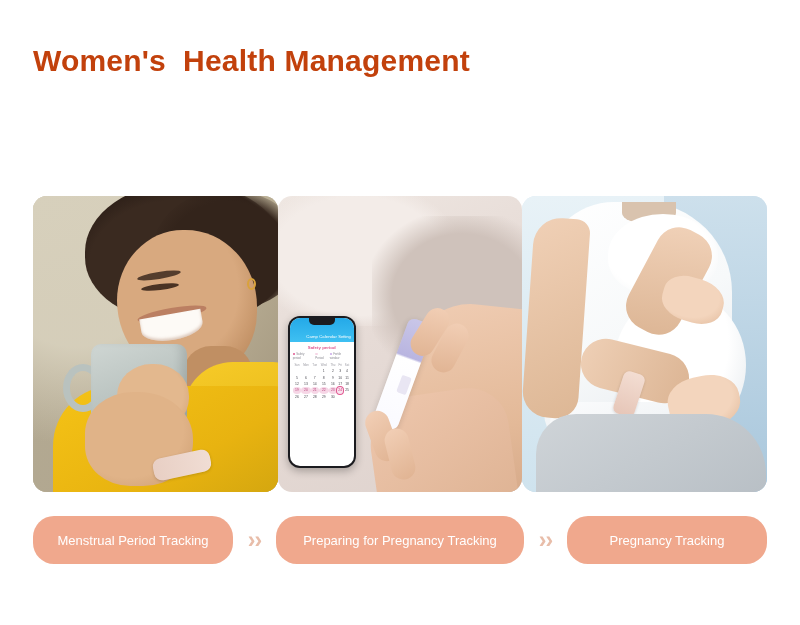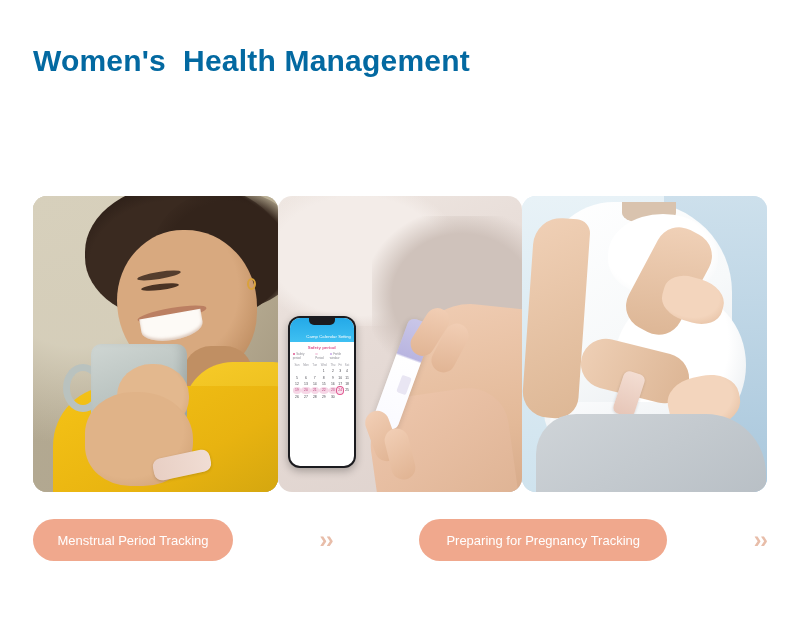--- a/index.html
+++ b/index.html
@@ -9,21 +9,21 @@
     font-family:"Liberation Sans", sans-serif;
     position:relative;
     overflow:hidden;
   }
   .page { position:absolute; inset:0; }
 
   
   .title {
     position:absolute; left:33px; top:44px;
     font-size:30px; font-weight:700; letter-spacing:.2px;
-    color:#0369a1; white-space:pre;
+    color:#c2410c; white-space:pre;
   }
   .subtitle {
     position:absolute; left:34px; top:110px; width:700px;
     font-size:14.6px; font-weight:600; line-height:21px;
     color:#1e3a5c;
   }
 
   
   .cards {
     position:absolute; left:33px; top:196px;
@@ -175,21 +175,21 @@
     background:linear-gradient(150deg,#cfd4d8,#b8bfc5); border-radius:40px 60px 0 0;}
   .c3 .shirtHem{ position:absolute; left:28px; top:206px; width:176px; height:62px;
     background:linear-gradient(160deg,#fbfcfd,#e7ebee); border-radius:24px 40px 30px 26px;}
 
   
   .steps {
     position:absolute; left:33px; top:516px; width:734px; height:48px;
     display:flex; align-items:center; justify-content:space-between;
   }
   .pill {
-    height:42px; border-radius:21px;
+    height:48px; border-radius:21px;
     background:#f0a88d;
     display:flex; align-items:center; justify-content:center; text-align:center;
     color:#ffffff; font-size:13px; font-weight:400; line-height:15px;
     padding:0 12px;
   }
   .pill.p1 { width:200px; }
   .pill.p2 { width:248px;text-align:center; }
   .pill.p3 { width:200px; }
   .chev { color:#e8bda9; font-size:23px; font-weight:700; letter-spacing:-1px;
           font-family:"Liberation Sans", sans-serif; }
@@ -332,15 +332,16 @@
       <div class="legs"></div>
     </div>
 
   </div>
 
   <div class="steps">
     <div class="pill p1">Menstrual Period Tracking</div>
     <div class="chev">››</div>
     <div class="pill p2">Preparing for Pregnancy Tracking</div>
     <div class="chev">››</div>
+    <div class="pill p3">Pregnancy Tracking</div>
   </div>
 
 </div>
 
 </body></html>

